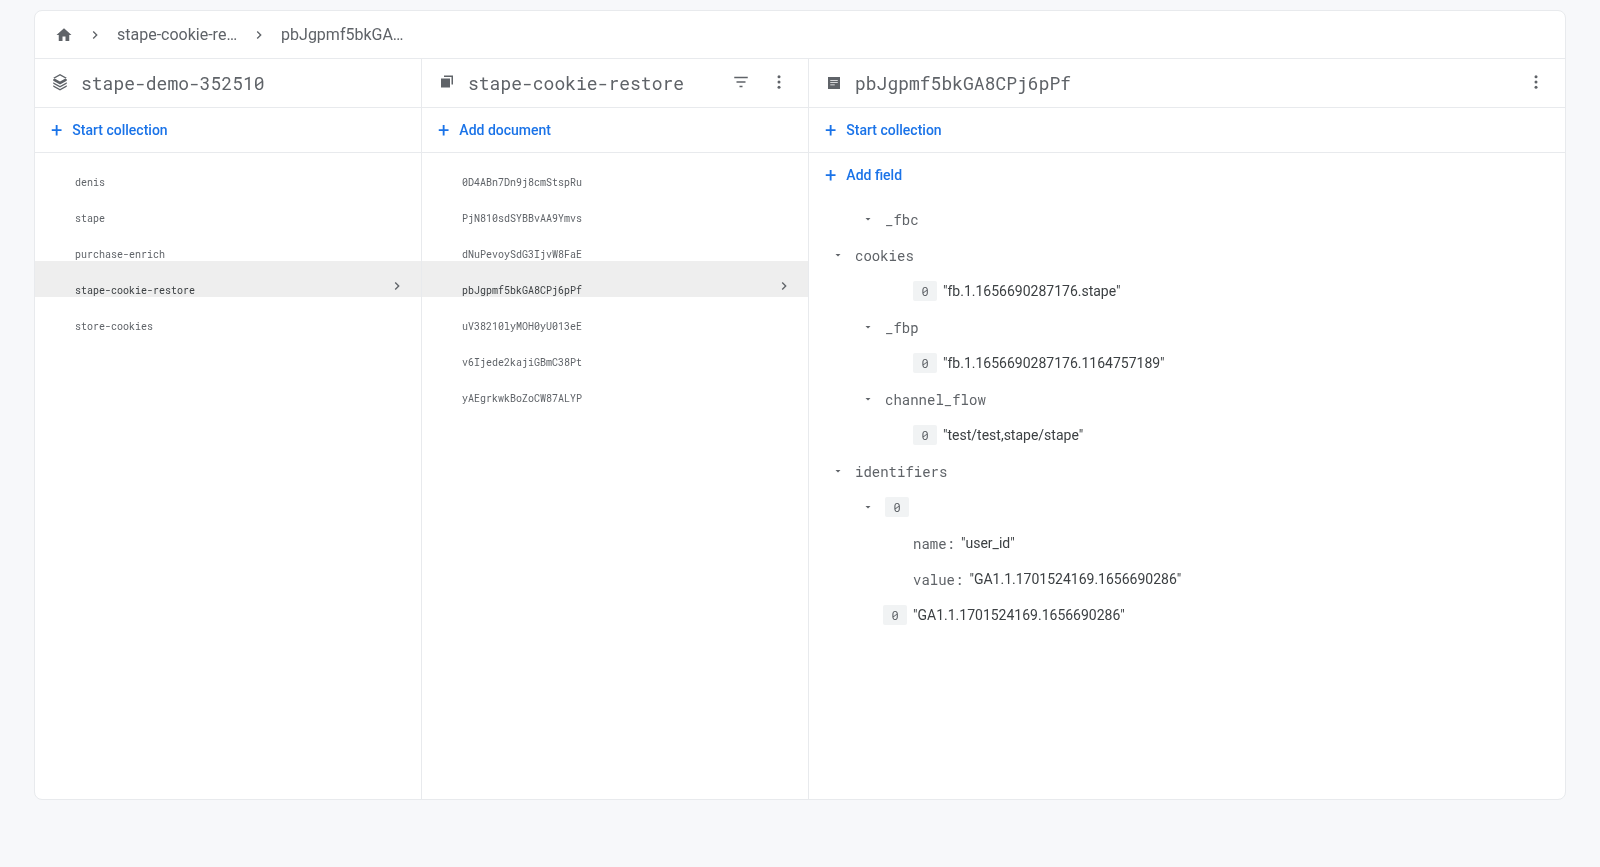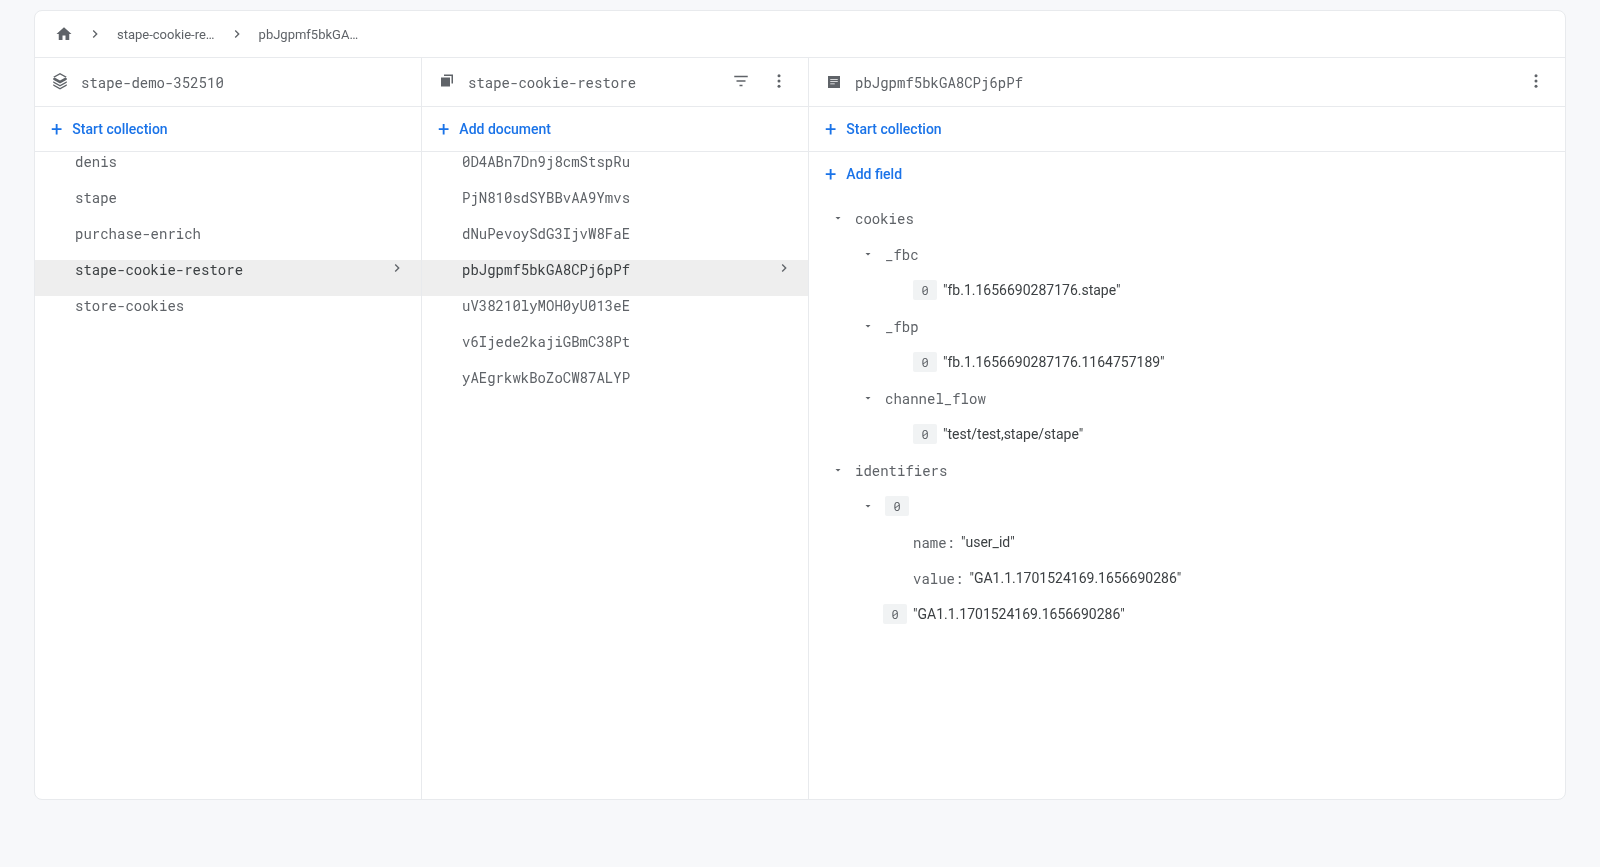--- a/index.html
+++ b/index.html
@@ -34,21 +34,21 @@
     overflow: hidden;
   }
   
   .breadcrumb {
     display: flex;
     align-items: center;
     gap: 14px;
     padding: 14px 20px;
     border-bottom: 1px solid var(--border);
     color: var(--text-light);
-    font-size: 13px;
+    font-size: 16px;
   }
   .breadcrumb .home svg { display:block; }
   .breadcrumb .chevron svg { display:block; }
   .breadcrumb .crumb { color: var(--text-light); }
   
   .panels {
     display: flex;
     flex: 1;
     overflow: hidden;
   }
@@ -64,21 +64,21 @@
   .panel-details     { flex: 1; }
   .panel-header {
     display: flex;
     align-items: center;
     gap: 12px;
     padding: 0 16px;
     height: 48px;
     border-bottom: 1px solid var(--border);
     color: var(--text-light);
   }
-  .panel-header .title { flex: 1; font-family: var(--mono); font-size: 14px; }
+  .panel-header .title { flex: 1; font-family: var(--mono); font-size: 18px; }
   .panel-header .icon svg { display:block; }
   .panel-header .action { cursor: pointer; padding: 4px; }
   .blue-action {
     display: flex;
     align-items: center;
     gap: 10px;
     padding: 12px 16px;
     color: var(--blue);
     font-family: var(--sans);
     font-size: 14px;
@@ -87,25 +87,25 @@
     cursor: pointer;
   }
   .blue-action.no-border { border-bottom: none; }
   .blue-action .plus { font-size: 20px; line-height: 1; font-weight: 400; }
   .list {
     overflow-y: auto;
     flex: 1;
   }
   .list-item {
     display: flex;
-    align-items: flex-start;
+    align-items: flex-end;
     padding: 0 16px 0 40px;
     height: 36px;
     font-family: var(--mono);
-    font-size: 14px;
+    font-size: 10px;
     color: var(--text-light);
     cursor: pointer;
     position: relative;
   }
   .list-item .chev {
     position: absolute;
     right: 16px;
     opacity: 0;
   }
   .list-item.selected {
@@ -333,36 +333,36 @@
         <span class="plus">+</span>
         <span>Start collection</span>
       </div>
       <div class="blue-action no-border">
         <span class="plus">+</span>
         <span>Add field</span>
       </div>
 
       <div class="tree">
 
+        <div class="tree-row indent-1">
+          <span class="caret">
+            <svg width="12" height="12" viewBox="0 0 24 24" fill="#5f6368">
+                <path d="M7 10l5 5 5-5z"></path>
+              </svg>
+          </span>
+          <span class="tree-key">_fbc</span>
+        </div>
+
         <div class="tree-row indent-0">
           <span class="caret">
             <svg width="12" height="12" viewBox="0 0 24 24" fill="#5f6368">
                 <path d="M7 10l5 5 5-5z"></path>
               </svg>
           </span>
           <span class="tree-key">cookies</span>
-        </div>
-
-        <div class="tree-row indent-1">
-          <span class="caret">
-            <svg width="12" height="12" viewBox="0 0 24 24" fill="#5f6368">
-                <path d="M7 10l5 5 5-5z"></path>
-              </svg>
-          </span>
-          <span class="tree-key">_fbc</span>
         </div>
         <div class="tree-row indent-2 kv-row">
           <span style="width:18px"></span>
           <span class="idx-chip">0</span>
           <span class="tree-val">"fb.1.1656690287176.stape"</span>
         </div>
 
         <div class="tree-row indent-1">
           <span class="caret">
             <svg width="12" height="12" viewBox="0 0 24 24" fill="#5f6368">

